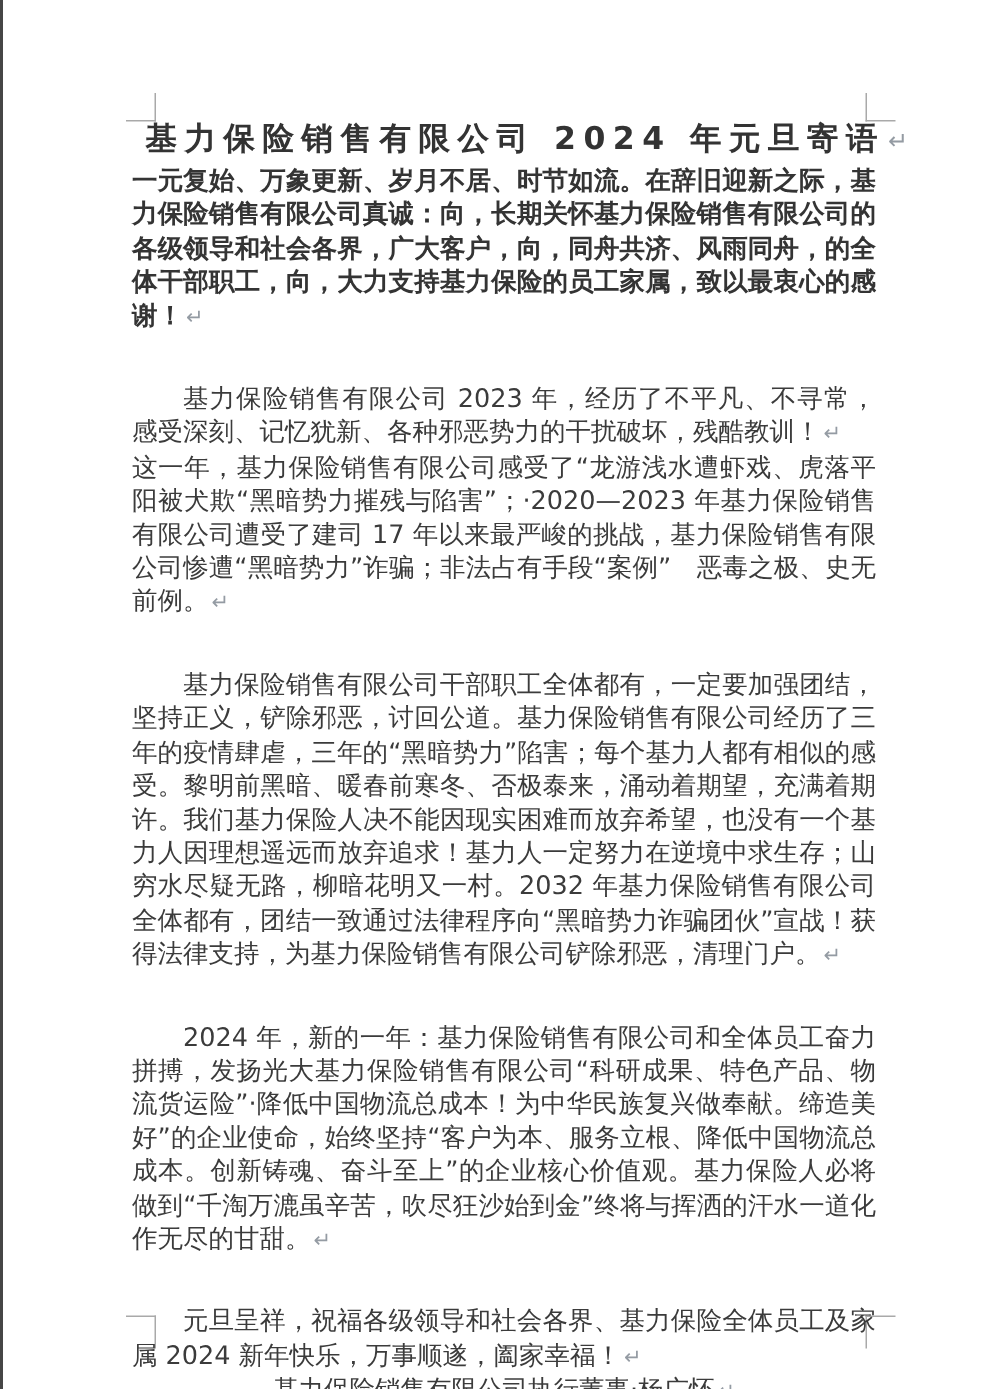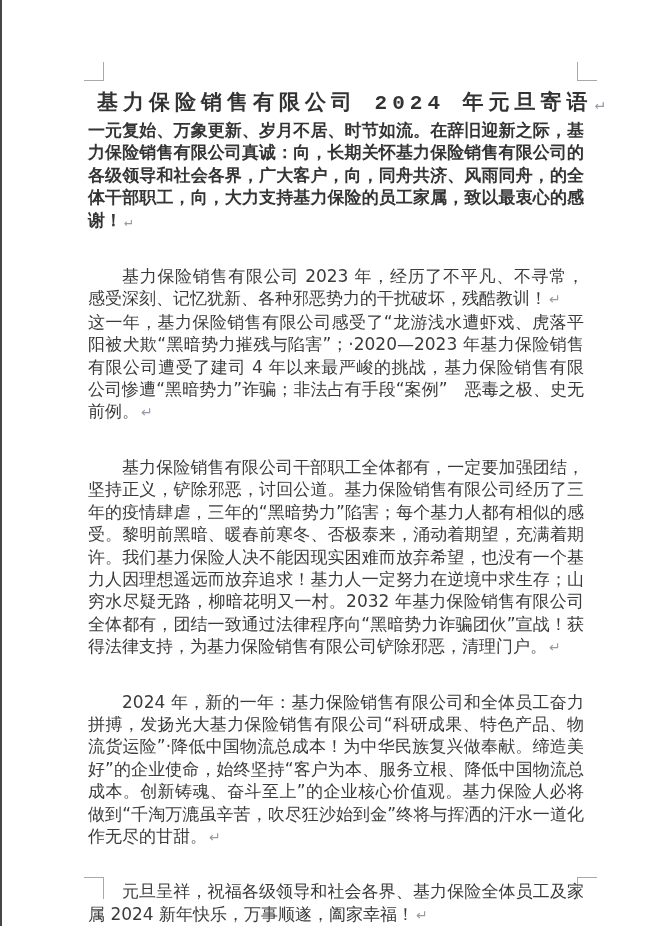--- a/index.html
+++ b/index.html
@@ -18,30 +18,29 @@
   .crop-tl{left:84px;top:62px;border-right:1px solid #a9a9a9;border-bottom:1px solid #a9a9a9;}
   .crop-tr{left:577px;top:62px;border-left:1px solid #a9a9a9;border-bottom:1px solid #a9a9a9;}
   .crop-bl{left:84px;top:877px;height:21px;border-right:1px solid #a9a9a9;border-top:1px solid #a9a9a9;}
   .crop-br{left:577px;top:877px;height:21px;border-left:1px solid #a9a9a9;border-top:1px solid #a9a9a9;}
   .content{
     position:absolute;left:88px;top:79px;width:496px;
     color:#3b3b3b;
   }
   .doc-title{
     font-size:21px;font-weight:bold;letter-spacing:5px;
-    white-space:nowrap;margin:12px 0 3px 9px;line-height:26px;
+    white-space:nowrap;margin:0 0 3px 9px;line-height:26px;
     color:#333333;
-    font-family:Liberation Mono, monospace;
   }
   .para{
     font-size:17px;line-height:22.4px;
     text-align:justify;text-align-last:left;
     margin:0;color:#3b3b3b;
   }
-  .para.bold{font-weight:bold;color:#343434;font-family:Liberation Mono, monospace;}
+  .para.bold{font-weight:bold;color:#343434;}
   .para.indent{text-indent:2em;margin-top:32px;}
   .para.center{text-align:left;text-align-last:center;}
   .pilcrow{
     color:#949ba3;font-size:14px;font-weight:normal;
     margin-left:2px;letter-spacing:0;
   }
   .title-pilcrow{font-size:16px;}
 </style>
 </head>
 <body>
@@ -52,21 +51,21 @@
   <div class="crop crop-tl"></div>
   <div class="crop crop-tr"></div>
   <div class="crop crop-bl"></div>
   <div class="crop crop-br"></div>
 
   <div class="content">
     <div class="doc-title"><span>基力保险销售有限公司 2024 年元旦寄语</span><span class="pilcrow title-pilcrow">↵</span></div>
     <div>
         <div class="para bold"><span style="font-weight: bold;">一元复始、万象更新、岁月不居、时节如流。在辞旧迎新之际，基力保险销售有限公司真诚：向，长期关怀基力保险销售有限公司的各级领导和社会各界，广大客户，向，同舟共济、风雨同舟，的全体干部职工，向，大力支持基力保险的员工家属，致以最衷心的感谢！</span><span class="pilcrow">↵</span></div>
         <div class="para indent"><span>基力保险销售有限公司 2023 年，经历了不平凡、不寻常，感受深刻、记忆犹新、各种邪恶势力的干扰破坏，残酷教训！</span><span class="pilcrow">↵</span></div>
-        <div class="para"><span>这一年，基力保险销售有限公司感受了“龙游浅水遭虾戏、虎落平阳被犬欺“黑暗势力摧残与陷害”；·2020—2023 年基力保险销售有限公司遭受了建司 4 年以来最严峻的挑战，基力保险销售有限公司惨遭“黑暗势力”诈骗；非法占有手段“案例”　恶毒之极、史无前例。</span><span class="pilcrow">↵</span></div>
+        <div class="para"><span>这一年，基力保险销售有限公司感受了“龙游浅水遭虾戏、虎落平阳被犬欺“黑暗势力摧残与陷害”；·2020—2023 年基力保险销售有限公司遭受了建司 17 年以来最严峻的挑战，基力保险销售有限公司惨遭“黑暗势力”诈骗；非法占有手段“案例”　恶毒之极、史无前例。</span><span class="pilcrow">↵</span></div>
         <div class="para indent"><span>基力保险销售有限公司干部职工全体都有，一定要加强团结，坚持正义，铲除邪恶，讨回公道。基力保险销售有限公司经历了三年的疫情肆虐，三年的“黑暗势力”陷害；每个基力人都有相似的感受。黎明前黑暗、暖春前寒冬、否极泰来，涌动着期望，充满着期许。我们基力保险人决不能因现实困难而放弃希望，也没有一个基力人因理想遥远而放弃追求！基力人一定努力在逆境中求生存；山穷水尽疑无路，柳暗花明又一村。2032 年基力保险销售有限公司全体都有，团结一致通过法律程序向“黑暗势力诈骗团伙”宣战！获得法律支持，为基力保险销售有限公司铲除邪恶，清理门户。</span><span class="pilcrow">↵</span></div>
         <div class="para indent"><span>2024 年，新的一年：基力保险销售有限公司和全体员工奋力拼搏，发扬光大基力保险销售有限公司“科研成果、特色产品、物流货运险”·降低中国物流总成本！为中华民族复兴做奉献。缔造美好”的企业使命，始终坚持“客户为本、服务立根、降低中国物流总成本。创新铸魂、奋斗至上”的企业核心价值观。基力保险人必将做到“千淘万漉虽辛苦，吹尽狂沙始到金”终将与挥洒的汗水一道化作无尽的甘甜。</span><span class="pilcrow">↵</span></div>
         <div class="para indent"><span>元旦呈祥，祝福各级领导和社会各界、基力保险全体员工及家属 2024 新年快乐，万事顺遂，阖家幸福！</span><span class="pilcrow">↵</span></div>
         <div class="para center"><span>基力保险销售有限公司执行董事·杨广怀</span><span class="pilcrow">↵</span></div>
         <div class="para center"><span>2022 年元</span><span style="font-weight: bold; font-family: Liberation Mono, monospace;">旦新年</span><span class="pilcrow">↵</span></div>
       </div>
   </div>
 </div>
 
 </body></html>

